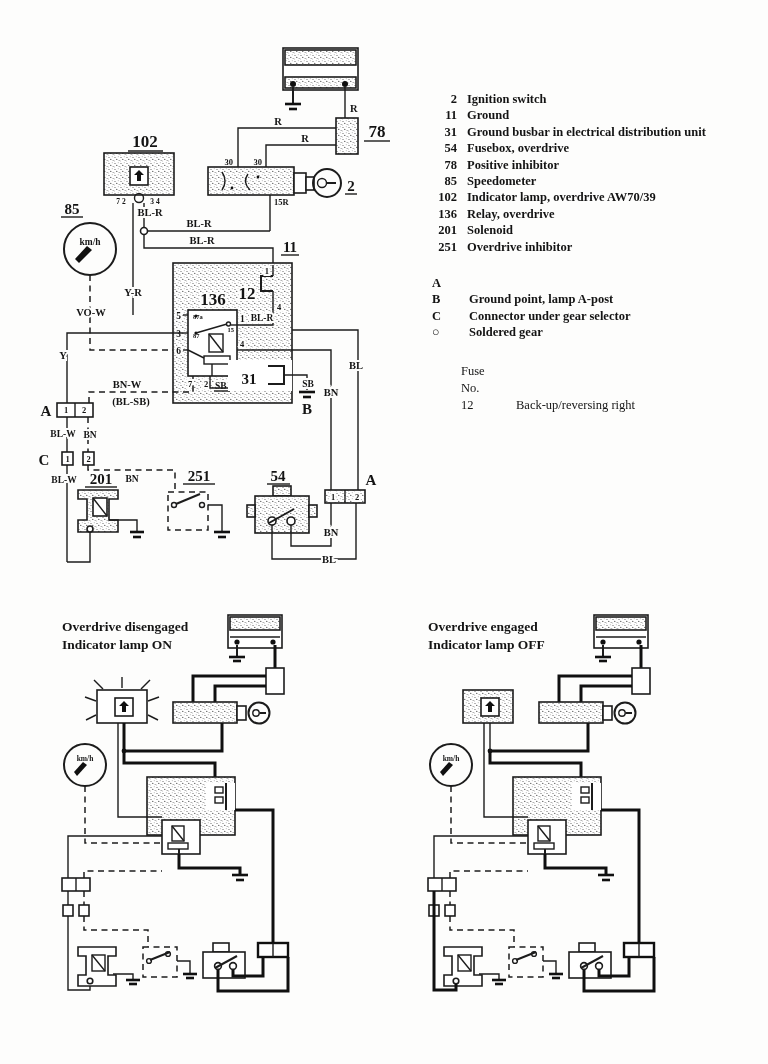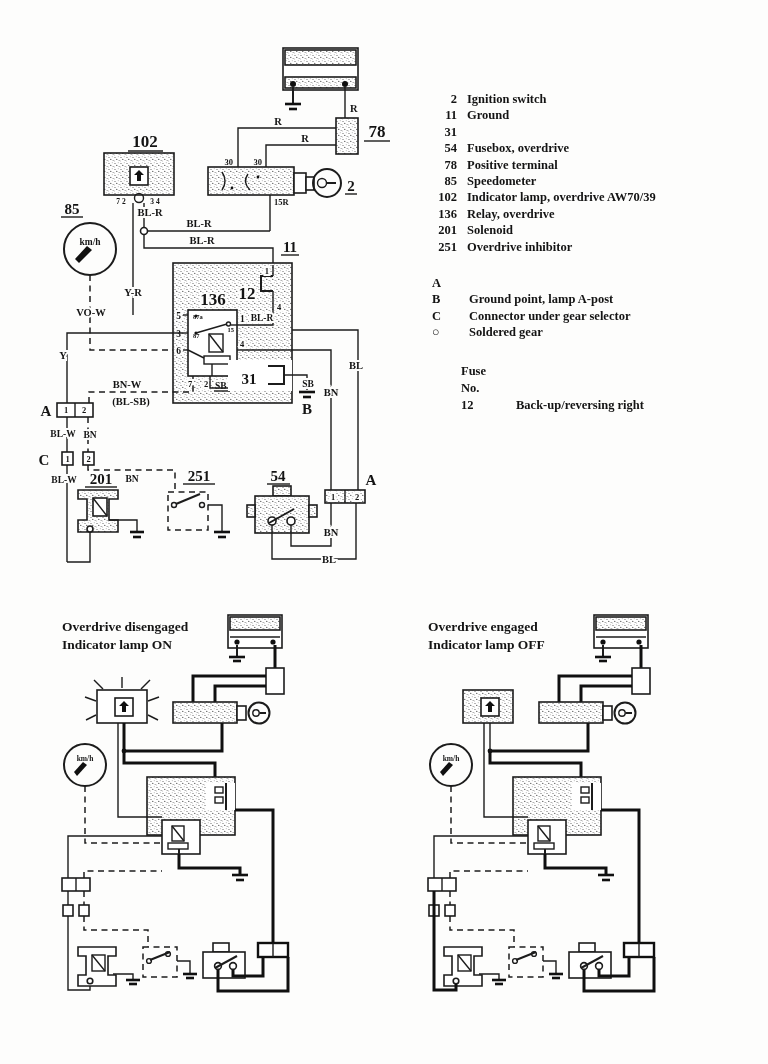--- a/index.html
+++ b/index.html
@@ -20,21 +20,21 @@
   .t10{font-size:10.5px;}.t13{font-size:13.5px;}.t15{font-size:15px;}.t17{font-size:17px;}
   .mid{text-anchor:middle;}.end{text-anchor:end;}
   .halo{paint-order:stroke;stroke:#fdfdfc;stroke-width:4px;}
   
   .legend{position:absolute;left:430px;width:334px;font-weight:bold;font-size:12.5px;
           line-height:16.4px;color:#141414;}
   .lrow{display:flex;}
   .lnum{flex:0 0 27px;text-align:right;}
   .lltr{flex:0 0 27px;text-align:left;padding-left:2px;}
   .ldesc{padding-left:10px;}
-  .fuseblk{position:absolute;left:461px;top:363px;font-weight:bold;font-size:12.5px;
+  .fuseblk{position:absolute;left:461px;top:363px;font-weight:normal;font-size:12.5px;
            line-height:16.8px;color:#141414;}
   .fnum{display:inline-block;width:55px;}
 </style>
 </head>
 <body>
 
 <div id="page">
 
 <svg width="768" height="1064" viewBox="0 0 768 1064">
   <defs>
@@ -424,28 +424,29 @@
   <div class="lrow">
         <span class="lnum">2</span>
         <span class="ldesc">Ignition switch</span>
       </div>
   <div class="lrow">
         <span class="lnum">11</span>
         <span class="ldesc">Ground</span>
       </div>
   <div class="lrow">
         <span class="lnum">31</span>
+        <span class="ldesc">Ground busbar in electrical distribution unit</span>
       </div>
   <div class="lrow">
         <span class="lnum">54</span>
         <span class="ldesc">Fusebox, overdrive</span>
       </div>
   <div class="lrow">
         <span class="lnum">78</span>
-        <span class="ldesc">Positive terminal</span>
+        <span class="ldesc">Positive inhibitor</span>
       </div>
   <div class="lrow">
         <span class="lnum">85</span>
         <span class="ldesc">Speedometer</span>
       </div>
   <div class="lrow">
         <span class="lnum">102</span>
         <span class="ldesc">Indicator lamp, overdrive AW70/39</span>
       </div>
   <div class="lrow">

